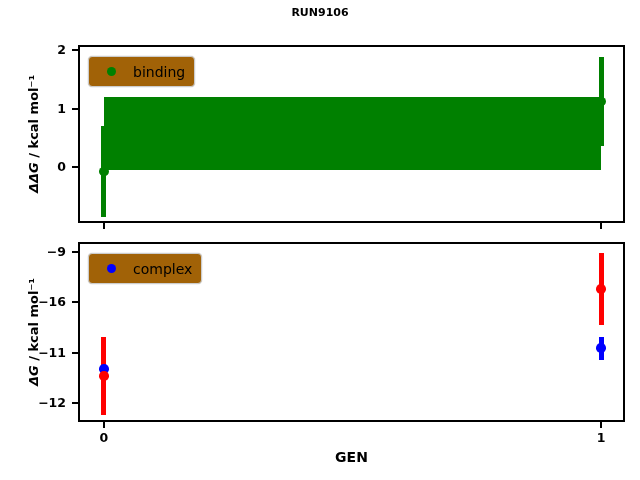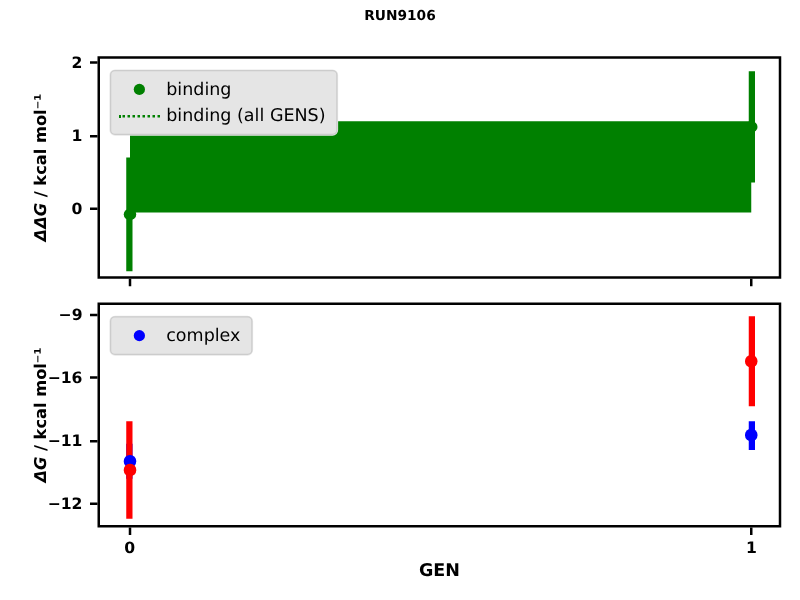--- a/index.html
+++ b/index.html
@@ -22,21 +22,21 @@
     font-size:14px;font-weight:bold;
   }
   .tick{position:absolute;background:#000;}
   .ticklabel{position:absolute;font-size:12.5px;font-weight:bold;line-height:16px;}
   .ylab{text-align:right;}
   .xlab{text-align:center;}
   .band{position:absolute;z-index:1;}
   .ebar{position:absolute;z-index:2;}
   .dot{position:absolute;border-radius:50%;z-index:3;}
   .legend{
-    position:absolute;z-index:10;background:#e5e5e5;border:1px solid #cccccc;
+    position:absolute;z-index:10;background:#a16207;border:1px solid #cccccc;
     border-radius:4px;padding:4px 9px 4px 0;white-space:nowrap;
     box-shadow:0 0 0 0.5px #e8e8e8;
   }
   .legend-row{display:flex;align-items:center;height:21px;}
   .handle-box{width:44px;display:flex;align-items:center;justify-content:center;flex:0 0 44px;}
   .legend-dot{width:9px;height:9px;border-radius:50%;}
   .legend-dotted{width:33px;height:0;border-top:2px dotted #008000;}
   .legend-label{font-size:14px;}
 </style>
 </head>
@@ -69,26 +69,20 @@
     <div class="dot" style="left: 99.1082px; top: 166.893px; width: 9.5px; height: 9.5px; background: rgb(0, 128, 0);"></div>
     <div class="ebar" style="left: 598.631px; top: 57.2557px; width: 5px; height: 88.7082px; background: rgb(0, 128, 0);"></div>
     <div class="dot" style="left: 596.381px; top: 96.8598px; width: 9.5px; height: 9.5px; background: rgb(0, 128, 0);"></div>
     <div class="legend" style="left: 88px; top: 56px;">
       <div class="legend-row">
         <span class="handle-box">
           <span class="legend-dot" style="background: rgb(0, 128, 0);"></span>
         </span>
         <span class="legend-label">binding</span>
       </div>
-      <div class="legend-row">
-        <span class="handle-box">
-          <span class="legend-dotted" style="border-top-color: rgb(0, 128, 0);"></span>
-        </span>
-        <span class="legend-label">binding (all GENS)</span>
-      </div>
     </div>
     <div class="tick" style="left: 72px; top: 251.056px; width: 6px; height: 2px;"></div>
     <div class="ticklabel ylab" style="left: 26px; top: 244.056px; width: 40px;">−9</div>
     <div class="tick" style="left: 72px; top: 301.335px; width: 6px; height: 2px;"></div>
     <div class="ticklabel ylab" style="left: 26px; top: 294.335px; width: 40px;">−16</div>
     <div class="tick" style="left: 72px; top: 351.615px; width: 6px; height: 2px;"></div>
     <div class="ticklabel ylab" style="left: 26px; top: 344.615px; width: 40px;">−11</div>
     <div class="tick" style="left: 72px; top: 401.894px; width: 6px; height: 2px;"></div>
     <div class="ticklabel ylab" style="left: 26px; top: 394.894px; width: 40px;">−12</div>
     <div class="tick" style="left: 102.858px; top: 422px; width: 2px; height: 6px;"></div>

